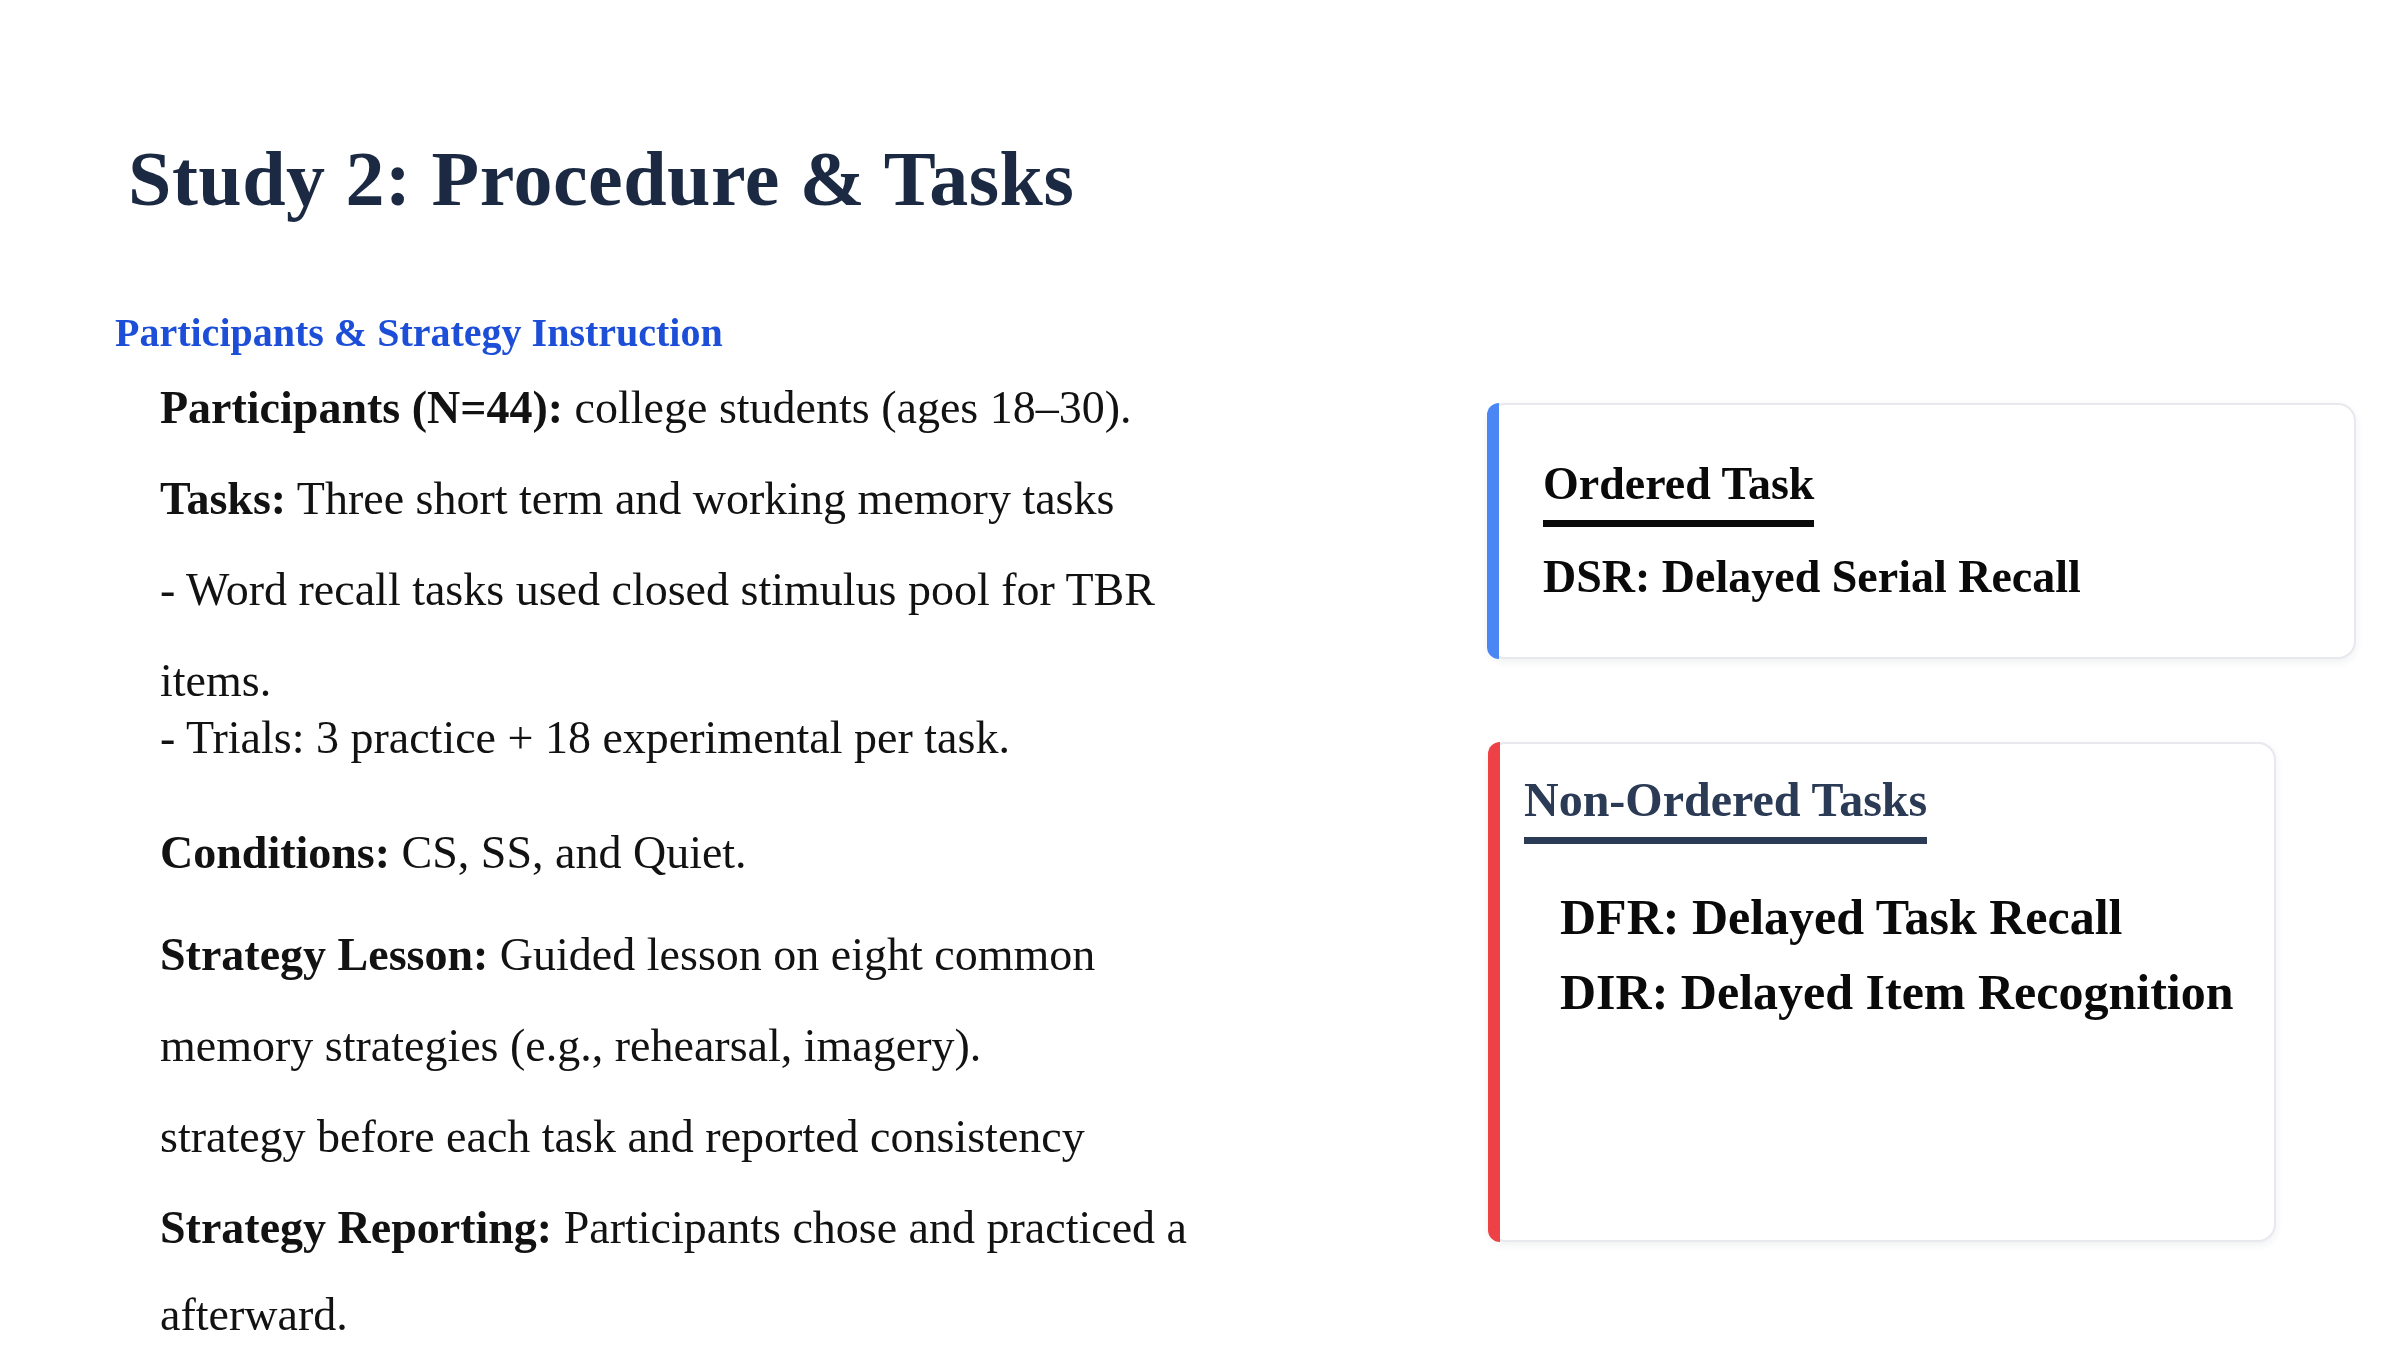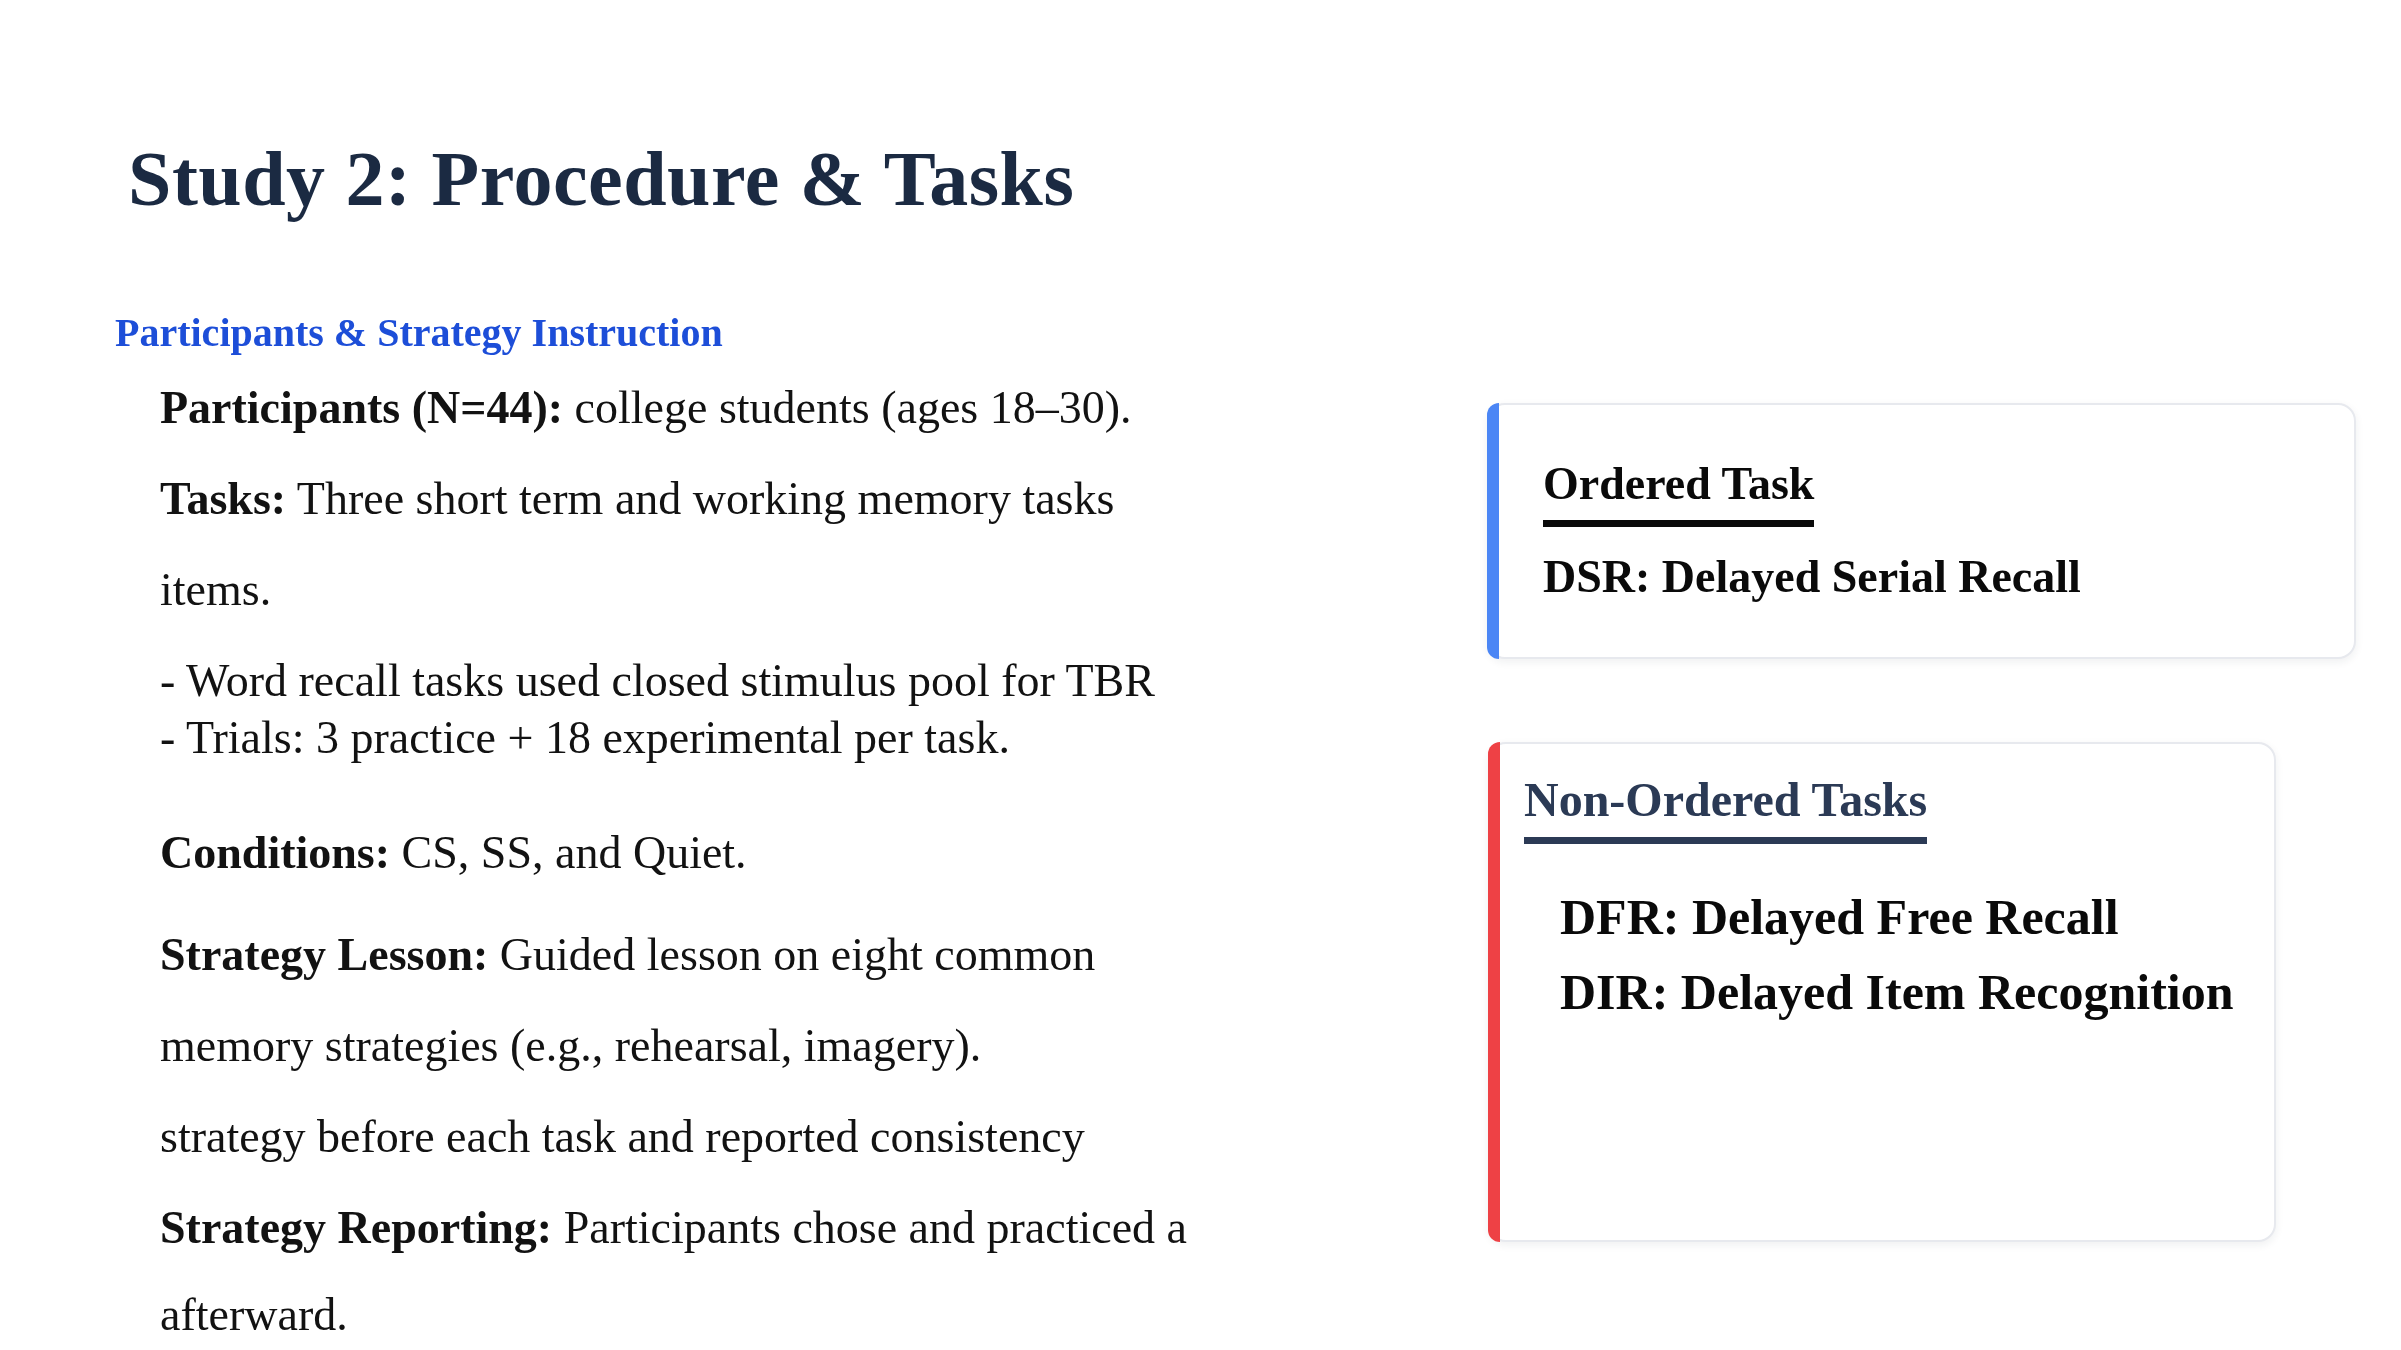--- a/index.html
+++ b/index.html
@@ -132,22 +132,22 @@
 
 <div class="slide">
 
   <h1 class="slide-title">Study 2: Procedure &amp; Tasks</h1>
 
   <h2 class="section-heading">Participants &amp; Strategy Instruction</h2>
 
   <div class="body-text">
     <p><b>Participants (N=44):</b><span> college students (ages 18–30).</span></p>
     <p><b>Tasks:</b><span> Three short term and working memory tasks</span></p>
+    <p><b></b><span>- Word recall tasks used closed stimulus pool for TBR</span></p>
     <p><b></b><span>items.</span></p>
-    <p><b></b><span>- Word recall tasks used closed stimulus pool for TBR</span></p>
     <p><b></b><span>- Trials: 3 practice + 18 experimental per task.</span></p>
     <p><b>Conditions:</b><span> CS, SS, and Quiet.</span></p>
     <p><b>Strategy Lesson:</b><span> Guided lesson on eight common</span></p>
     <p><b></b><span>memory strategies (e.g., rehearsal, imagery).</span></p>
     <p><b></b><span>strategy before each task and reported consistency</span></p>
     <p><b>Strategy Reporting:</b><span> Participants chose and practiced a</span></p>
     <p><b></b><span>afterward.</span></p>
   </div>
 
   <div class="task-card" id="card-ordered">
@@ -155,18 +155,18 @@
     <div class="card-heading">Ordered Task</div>
     <div class="card-items">
       <p class="card-item">DSR: Delayed Serial Recall</p>
     </div>
   </div>
 
   <div class="task-card" id="card-nonordered">
     <div class="accent-bar" style="background-color: rgb(238, 65, 69);"></div>
     <div class="card-heading">Non-Ordered Tasks</div>
     <div class="card-items">
-      <p class="card-item">DFR: Delayed Free Recall</p>
+      <p class="card-item">DFR: Delayed Task Recall</p>
       <p class="card-item">DIR: Delayed Item Recognition</p>
     </div>
   </div>
 
 </div>
 
 </body></html>

